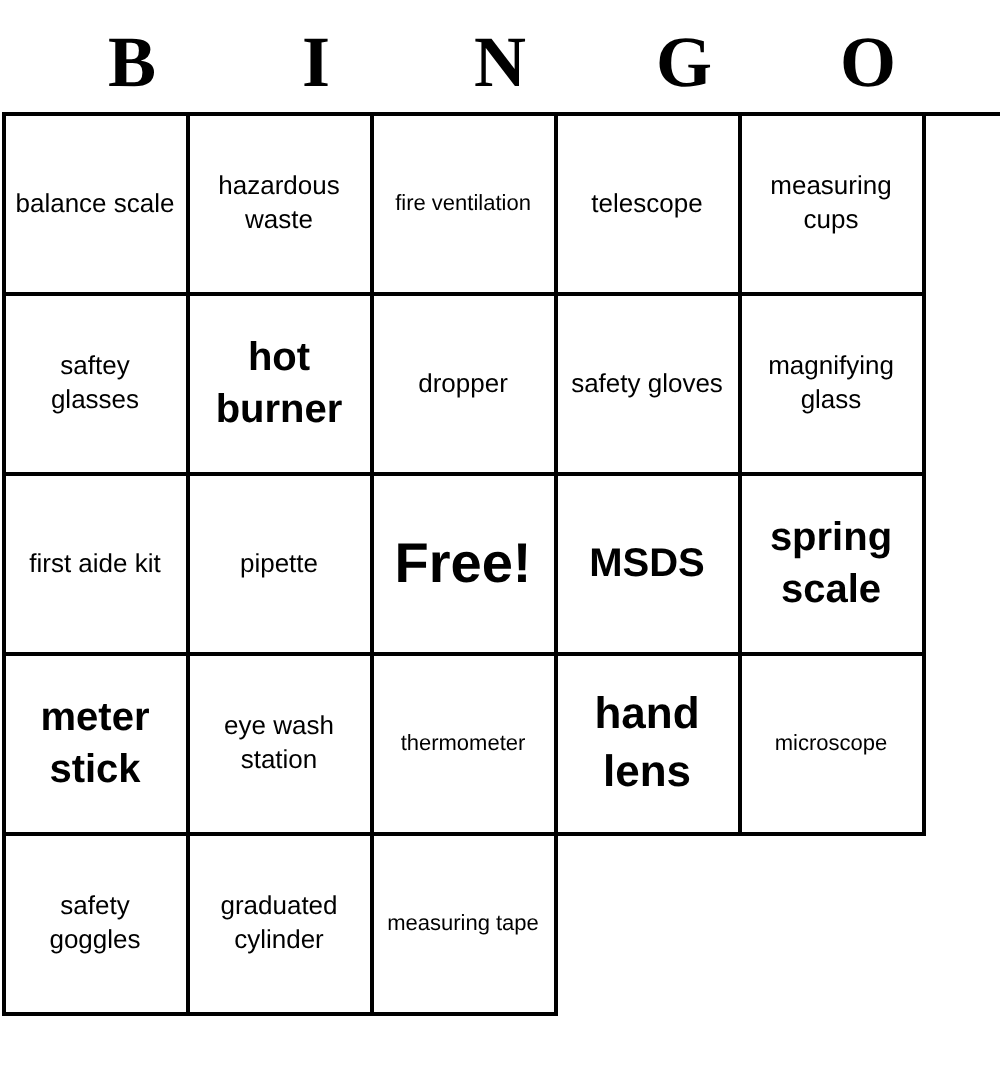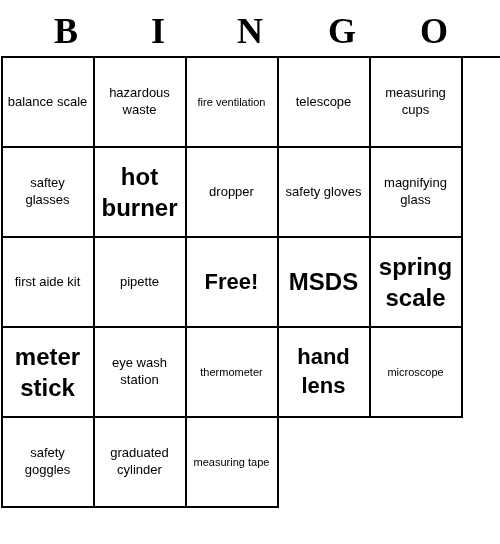--- a/index.html
+++ b/index.html
@@ -47,25 +47,25 @@
     }
     .bingo-cell .cell-text {
       font-size: 13px;
       line-height: 1.3;
     }
     .bingo-cell.large-text .cell-text {
       font-size: 22px;
       font-weight: bold;
     }
     .bingo-cell.medium-text .cell-text {
-      font-size: 24px;
+      font-size: 20px;
       font-weight: bold;
     }
     .bingo-cell.free-cell .cell-text {
-      font-size: 22px;
+      font-size: 28px;
       font-weight: bold;
     }
     .bingo-cell.small-text .cell-text {
       font-size: 11px;
     }
   </style>
 </head>
 <body>
 
 <div class="bingo-header">

